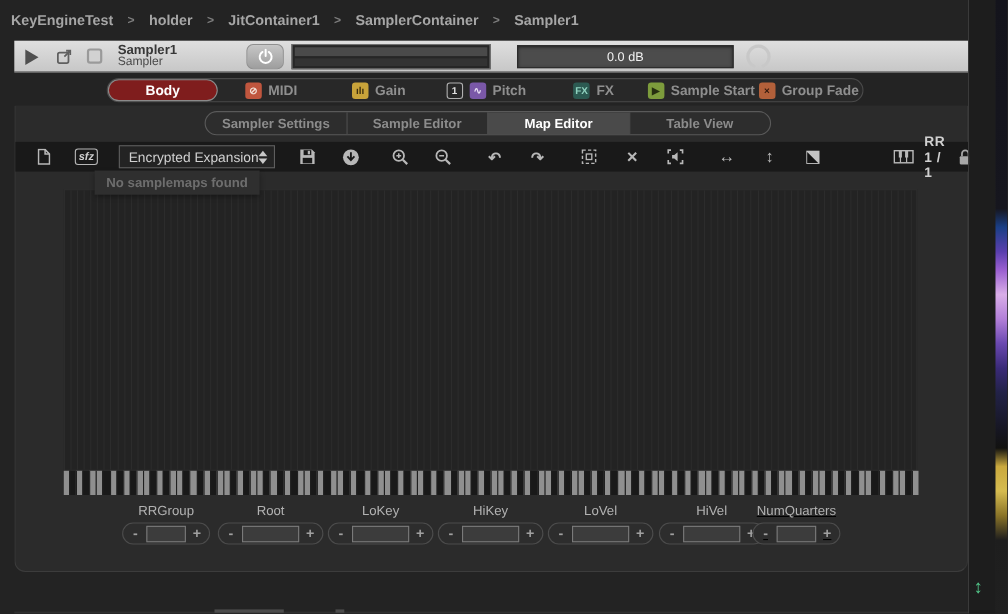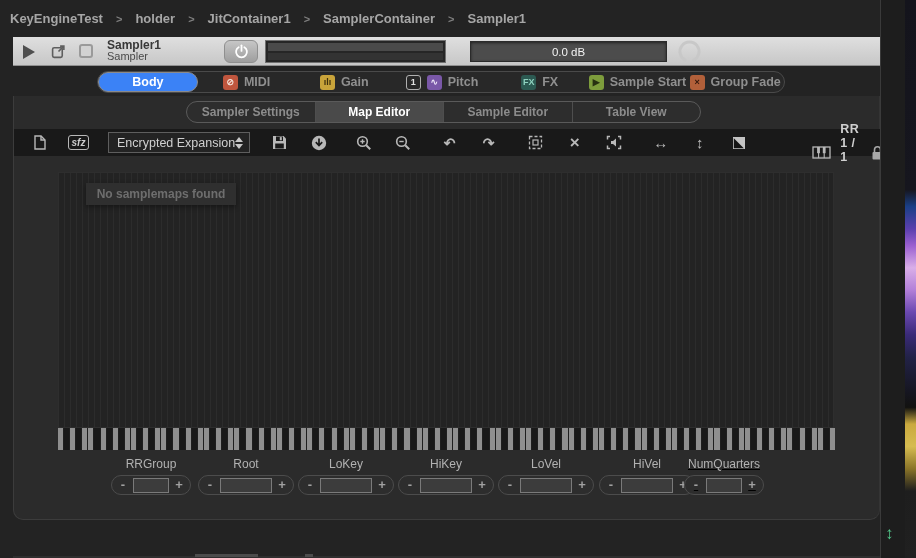--- a/index.html
+++ b/index.html
@@ -35,21 +35,21 @@
   .volume { position:absolute; left:457px; top:4px; width:197px; height:21px; background:#4c4c4c;
             border:1px solid #2b2b2b; box-shadow:inset 0 1px 3px rgba(0,0,0,.55);
             color:#f2f2f2; font-size:11.5px; display:flex; align-items:center; justify-content:center; }
   .knob { position:absolute; left:664px; top:2px; }
 
   
   .proc-tabs { position:absolute; left:97px; top:71px; width:688px; height:22px;
                border:1px solid #4a4a4a; border-radius:12px; background:#282828; display:flex; }
   .proc-tab { flex:1; display:flex; align-items:center; justify-content:center; gap:6px;
               font-size:12.5px; color:#8f8f8f; font-weight:600; cursor:default; }
-  .proc-tab.active { background:#3b82f6; border:1px solid #8a8a8a; border-radius:11px;
+  .proc-tab.active { background:#7f1d1d; border:1px solid #8a8a8a; border-radius:11px;
                      color:#ffffff; font-weight:700; }
   .badge { min-width:15px; height:15px; border-radius:3px; display:flex; align-items:center;
            justify-content:center; font-size:9px; font-weight:700; padding:0 1px; line-height:1; }
 
   
   .panel { position:absolute; left:13px; top:96px; width:867px; height:424px; background:#2b2b2b;
            border-left:1px solid #3c3c3c; border-right:1px solid #343434; border-bottom:1px solid #3c3c3c;
            border-radius:0 0 10px 10px; }
 
   .editor-tabs { position:absolute; left:172px; top:5px; width:515px; height:22px;
@@ -70,27 +70,27 @@
   .tb-btn.glyph.arrows { font-size:15px; }
   .sfz-box { padding:1px 3px; border:1px solid #b8b8b8; border-radius:3px; font-style:italic;
              font-size:10px; font-weight:700; color:#cfcfcf; }
   .tb-dropdown { width:152px; height:21px; background:#232323; border:1px solid #5e5e5e;
                  display:flex; align-items:center; color:#d0d0d0; font-size:12.5px; }
   .dd-val { padding-left:8px; white-space:nowrap; overflow:hidden; }
   .dd-chev { display:flex; flex-direction:column; gap:2px; margin-left:auto; margin-right:6px; }
   .dd-chev i { display:block; width:0; height:0; border-left:4px solid transparent; border-right:4px solid transparent; }
   .dd-chev .up { border-bottom:5px solid #c8c8c8; }
   .dd-chev .dn { border-top:5px solid #c8c8c8; }
-  .tb-right { margin-left:auto; margin-right:24px; display:flex; align-items:flex-end; gap:9px;padding-left:44px; }
+  .tb-right { margin-left:auto; margin-right:24px; display:flex; align-items:center; gap:9px;padding-left:44px; }
   .rr { color:#d0d0d0; font-size:12.5px; font-weight:600; letter-spacing:.5px; }
 
   
   .dropdown-open { position:absolute; left:72px; top:59px; width:150px; height:22px; background:#2f2f2f;
                    color:#6e6e6e; font-size:12px; font-weight:600; display:flex; align-items:center;
-                   justify-content:center; z-index:6; box-shadow:0 2px 5px rgba(0,0,0,.4);margin-top:28px; }
+                   justify-content:center; z-index:6; box-shadow:0 2px 5px rgba(0,0,0,.4); }
 
   
   .map { position:absolute; left:44px; top:76px; width:776px; height:256px; background:#232323;
          border:1px solid #2e2e2e; display:flex; }
   .map-col { flex:1; border-left:1px solid #2c2c2c; }
   .map-col:first-child { border-left:none; }
   .drop-box { position:absolute; left:50%; top:131px; transform:translateX(-50%);
               border:1px solid #9c9c9c; background:rgba(22,22,22,.35); color:#b4b4b4;
               font-size:12px; font-weight:600; padding:3px 11px; white-space:nowrap; z-index:3; }
 
@@ -206,22 +206,22 @@
       <div class="proc-tab">
         <span class="badge" style="background: rgb(178, 96, 58); color: rgb(49, 23, 12);">×</span>
         <span>Group Fade</span>
       </div>
     </div>
 
   <div class="panel">
 
     <div class="editor-tabs" id="editorTabs">
         <div class="ed-tab">Sampler Settings</div>
+        <div class="ed-tab">Sample Editor</div>
         <div class="ed-tab active">Map Editor</div>
-        <div class="ed-tab">Sample Editor</div>
         <div class="ed-tab">Table View</div>
       </div>
 
     <div class="toolbar">
       <div class="tb-btn">
         <svg width="12" height="15" viewBox="0 0 12 15">
             <path d="M1 1h6l4 4v9H1z" fill="none" stroke="#b8b8b8" stroke-width="1.4"></path>
             <path d="M7 1v4h4" fill="none" stroke="#b8b8b8" stroke-width="1.4"></path>
           </svg>
       </div>

